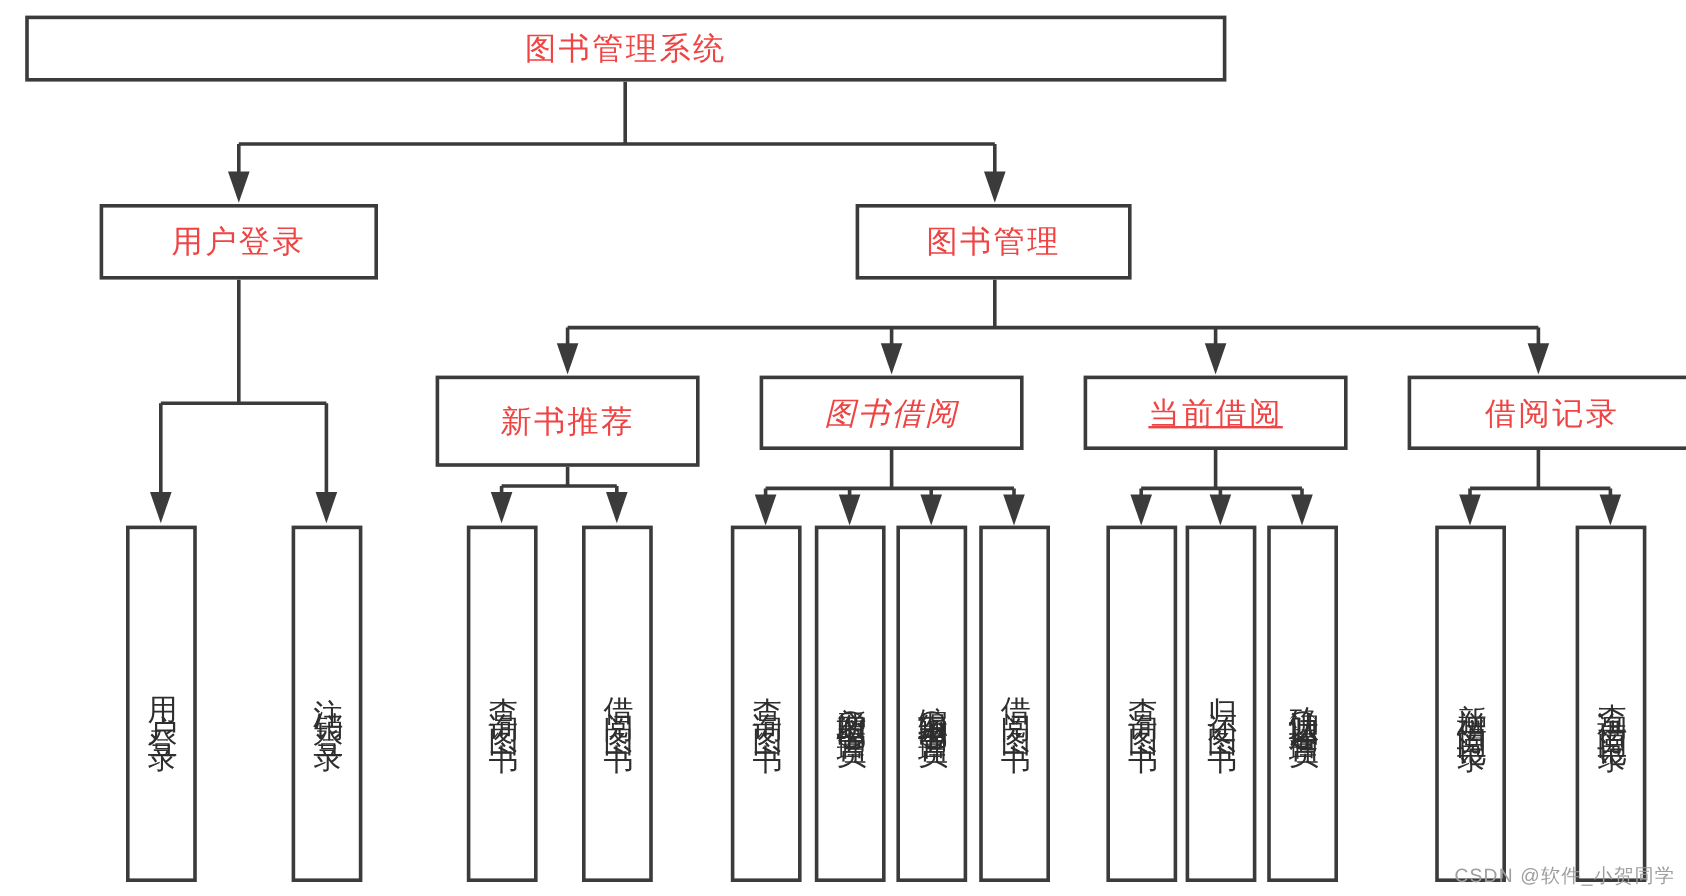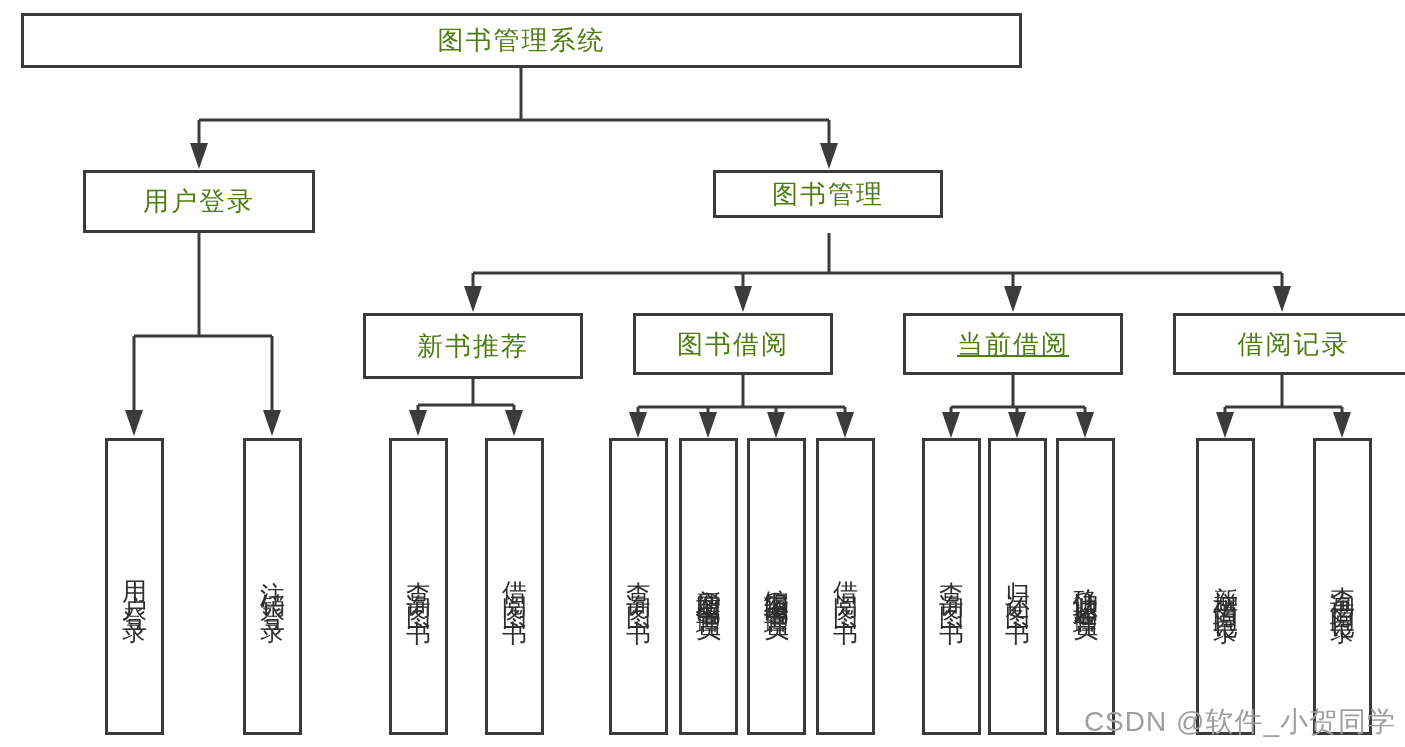--- a/index.html
+++ b/index.html
@@ -17,21 +17,21 @@
     width: 1405px; height: 747px;
   }
   .box {
     position: absolute;
     box-sizing: border-box;
     background: #ffffff;
     border: 3px solid #3b3b3b;
     display: flex;
     align-items: center;
     justify-content: center;
-    color: #4d7c0f;
+    color: #ef4444;
     font-size: 26px;
     letter-spacing: 2px;
     white-space: nowrap;
   }
   .leaf {
     position: absolute;
     box-sizing: border-box;
     top: 438px;
     width: 59px;
     height: 297px;
@@ -48,21 +48,21 @@
     font-size: 25px;
     line-height: 1;
     letter-spacing: 4px;
   }
   .v-label.mid   { letter-spacing: 7px; }
   .v-label.loose { letter-spacing: 13px; }
   .watermark {
     position: absolute;
     right: 9px;
     bottom: 6px;
-    font-size: 28px;
+    font-size: 16px;
     color: #9e9e9e;
     letter-spacing: 1px;
     z-index: 5;
   }
 </style>
 </head>
 <body>
 
 <div class="canvas">
 
@@ -98,28 +98,28 @@
     </g>
   </svg>
 
   <div class="box" style="left:21px; top:13px; width:1001px; height:55px;">
     <span>图书管理系统</span>
   </div>
 
   <div class="box" style="left:83px; top:170px; width:232px; height:63px;">
     <span>用户登录</span>
   </div>
-  <div class="box" style="left:713px; top:170px; width:230px; height:48px;">
+  <div class="box" style="left:713px; top:170px; width:230px; height:63px;">
     <span>图书管理</span>
   </div>
 
-  <div class="box" style="left:363px; top:313px; width:220px; height:66px;text-align:right;">
+  <div class="box" style="left:363px; top:313px; width:220px; height:76px;text-align:right;">
     <span>新书推荐</span>
   </div>
-  <div class="box" style="left:633px; top:313px; width:200px; height:62px;">
+  <div class="box" style="left:633px; top:313px; width:220px; height:62px;font-style:italic;">
     <span>图书借阅</span>
   </div>
   <div class="box" style="left:903px; top:313px; width:220px; height:62px;text-decoration:underline;">
     <span>当前借阅</span>
   </div>
   <div class="box" style="left:1173px; top:313px; width:241px; height:62px;">
     <span>借阅记录</span>
   </div>
 
   <div class="leaf" style="left:105px;">

